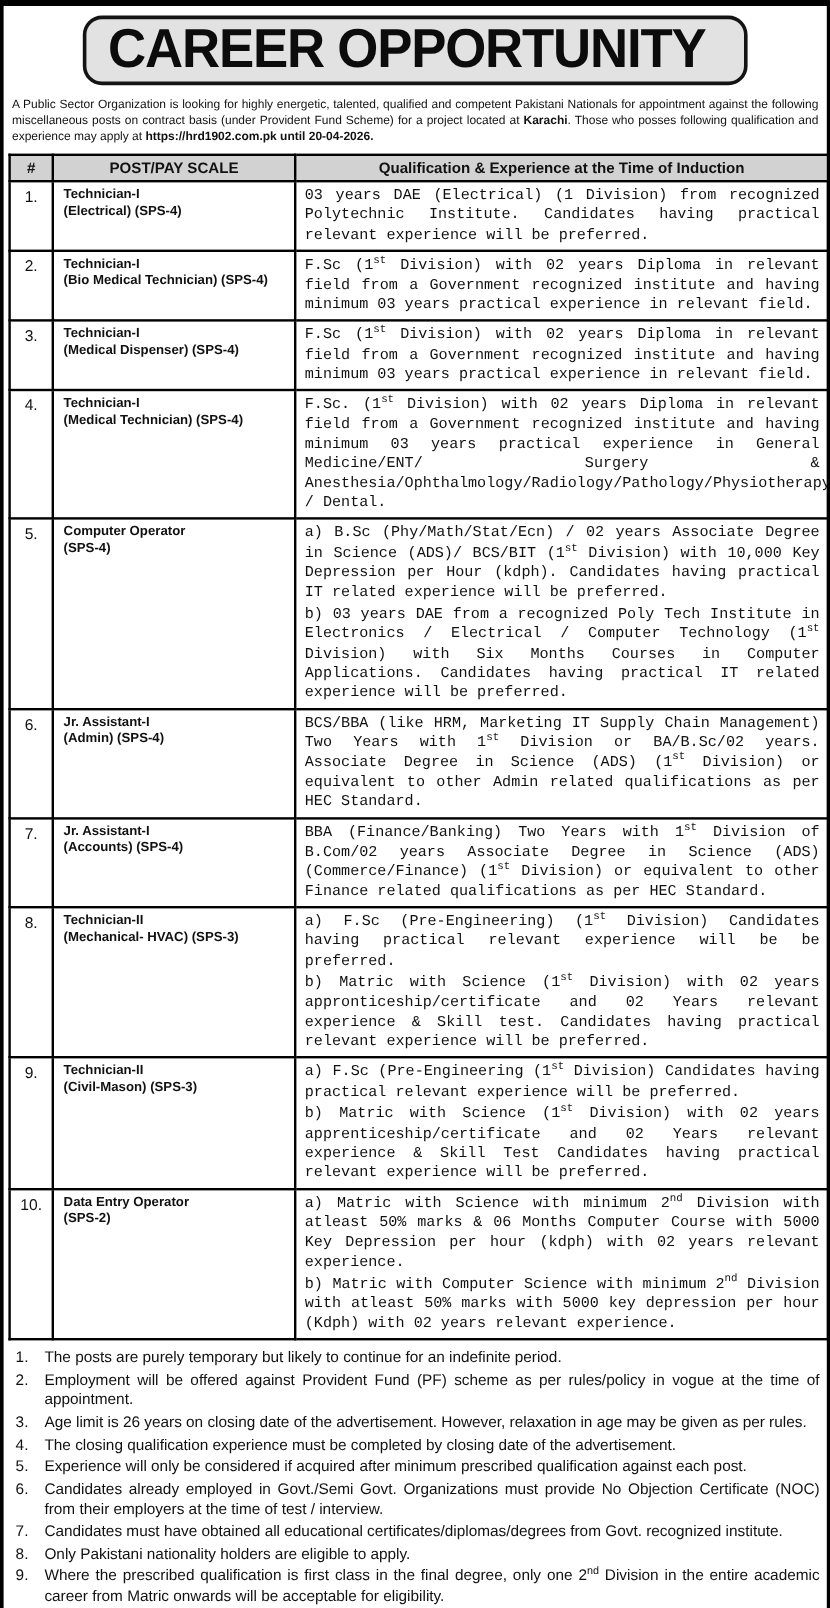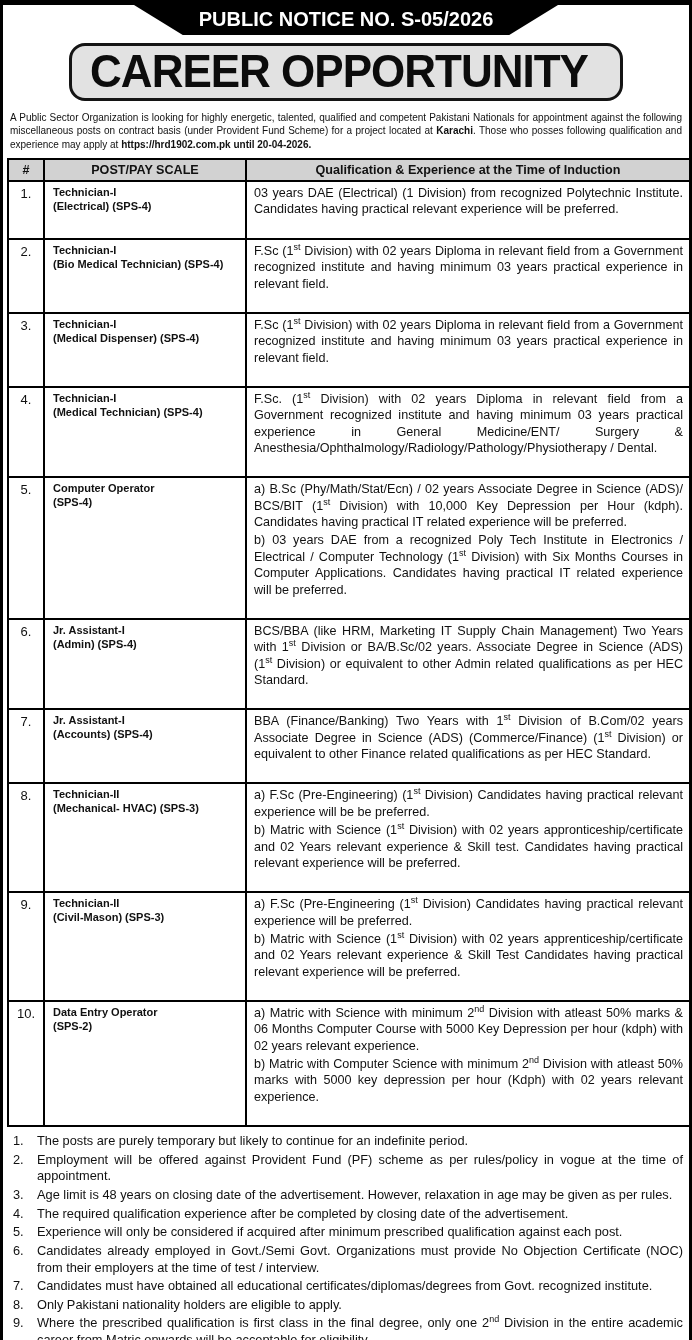--- a/index.html
+++ b/index.html
@@ -57,21 +57,21 @@
   table.posts th, table.posts td { border:2px solid #000; }
   table.posts th {
     background:#d2d2d2;
     font-size:12.6px; font-weight:bold;
     padding:3px 2px;
   }
   col.c-no   { width:36px; }
   col.c-post { width:202px; }
   td.no   { text-align:center; vertical-align:top; font-size:13px; padding:4px 2px; }
   td.post { vertical-align:top; font-weight:bold; font-size:11px; line-height:1.25; padding:4px 4px 4px 8px; }
-  td.qual { vertical-align:top; font-size:12.6px; line-height:1.3; text-align:justify; padding:3px 6px 20px 7px; }
+  td.qual { vertical-align:top; font-size:12.6px; line-height:1.3; text-align:justify; padding:3px 6px 4px 7px;font-family:Liberation Mono, monospace; }
   td.qual .qpart { margin:0 0 2px 0; }
   td.qual .qpart:last-child { margin-bottom:0; }
   sup { font-size:9px; line-height:0; }
   
   .instr-heading {
     display:inline-block;
     margin:7px 0 6px 5px;
     border:2px solid #000;
     border-radius:10px;
     background:#e2e2e2;
@@ -81,25 +81,20 @@
   .instr-list { margin:0 6px 0 10px; }
   .instr-item { display:flex; font-size:12.8px; line-height:1.3; margin-bottom:2px; }
   .instr-item .num { flex:none; width:24px; }
   .instr-item .txt { flex:1; text-align:justify; }
 </style>
 </head>
 <body>
 
 <div class="ad">
 
-  <div class="banner-row">
-    <div class="banner">
-      <span>PUBLIC NOTICE NO. S-05/2026</span>
-    </div>
-  </div>
 
   <div class="title-box">
     <span class="title-text">CAREER OPPORTUNITY</span>
   </div>
 
   <p class="intro">A Public Sector Organization is looking for highly energetic, talented, qualified and competent Pakistani Nationals for appointment against the following miscellaneous posts on contract basis (under Provident Fund Scheme) for a project located at <strong>Karachi</strong>. Those who posses following qualification and experience may apply at <strong>https://hrd1902.com.pk until 20-04-2026.</strong></p>
 
   <table class="posts">
     <colgroup>
       <col class="c-no">
@@ -196,25 +191,25 @@
       <div class="instr-item">
         <span class="num">1.</span>
         <span class="txt">The posts are purely temporary but likely to continue for an indefinite period.</span>
       </div>
       <div class="instr-item">
         <span class="num">2.</span>
         <span class="txt">Employment will be offered against Provident Fund (PF) scheme as per rules/policy in vogue at the time of appointment.</span>
       </div>
       <div class="instr-item">
         <span class="num">3.</span>
-        <span class="txt">Age limit is 48 years on closing date of the advertisement. However, relaxation in age may be given as per rules.</span>
+        <span class="txt">Age limit is 26 years on closing date of the advertisement. However, relaxation in age may be given as per rules.</span>
       </div>
       <div class="instr-item">
         <span class="num">4.</span>
-        <span class="txt">The required qualification experience after be completed by closing date of the advertisement.</span>
+        <span class="txt">The closing qualification experience must be completed by closing date of the advertisement.</span>
       </div>
       <div class="instr-item">
         <span class="num">5.</span>
         <span class="txt">Experience will only be considered if acquired after minimum prescribed qualification against each post.</span>
       </div>
       <div class="instr-item">
         <span class="num">6.</span>
         <span class="txt">Candidates already employed in Govt./Semi Govt. Organizations must provide No Objection Certificate (NOC) from their employers at the time of test / interview.</span>
       </div>
       <div class="instr-item">

